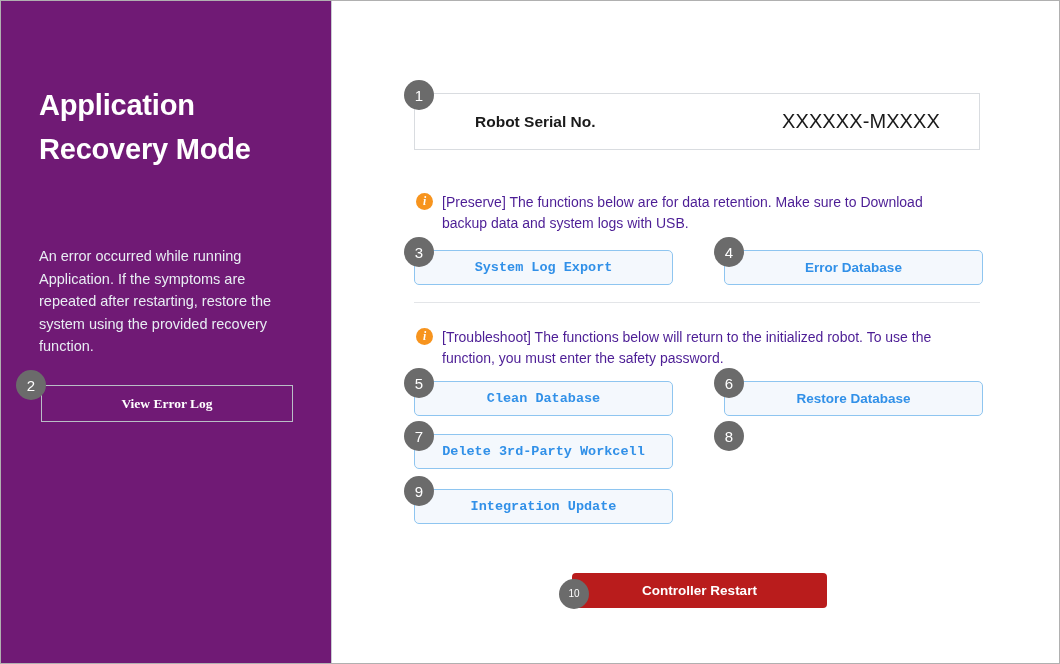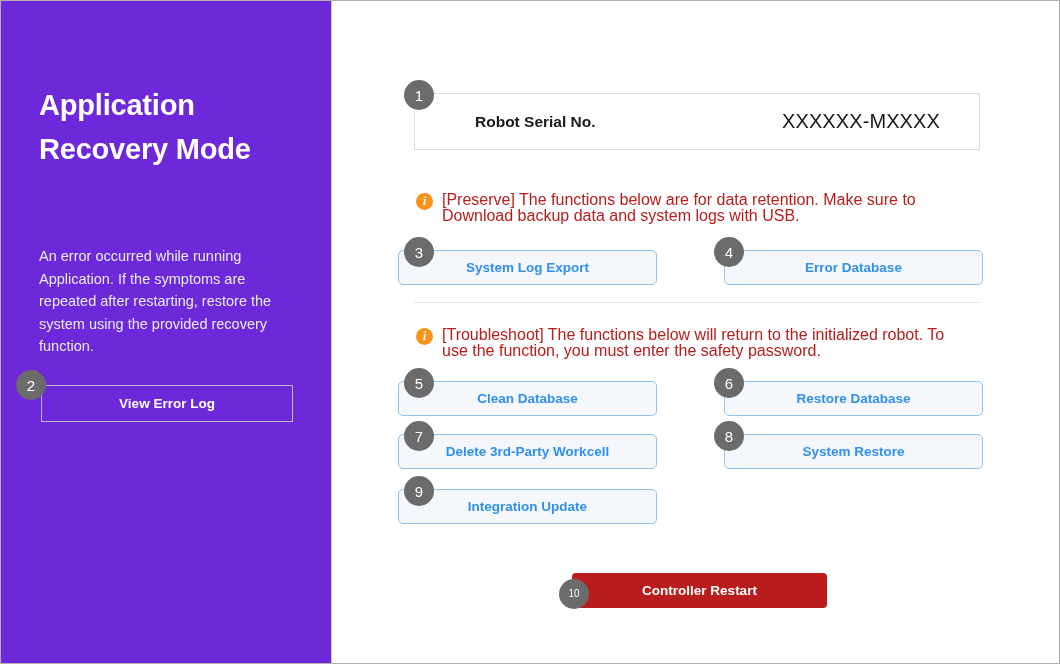--- a/index.html
+++ b/index.html
@@ -19,21 +19,21 @@
     border: 1px solid #b0b0b0;
     overflow: hidden;
     display: flex;
   }
 
   
   .sidebar {
     position: relative;
     width: 331px;
     height: 100%;
-    background: #6d28d9;
+    background: #701a75;
     flex: 0 0 331px;
     border-right: 1px solid #c9ccd1;
     padding: 0;
   }
 
   .sidebar-title {
     position: absolute;
     left: 38px;
     top: 82px;
     width: 250px;
@@ -67,21 +67,21 @@
     height: 100%;
     background: transparent;
     border: 1px solid #b9bec6;
     color: #ffffff;
     font-size: 13.5px;
     font-weight: bold;
     display: flex;
     align-items: center;
     justify-content: center;
     cursor: pointer;
-    font-family: Liberation Sans, sans-serif;
+    font-family: Liberation Serif, serif;
   }
 
   
   .badge {
     position: absolute;
     width: 30px;
     height: 30px;
     border-radius: 50%;
     background: #6b6b6b;
     color: #ffffff;
@@ -150,23 +150,23 @@
     font-weight: bold;
     font-style: italic;
     font-family: "Liberation Serif", serif;
     display: flex;
     align-items: center;
     justify-content: center;
     margin-top: 1px;
     line-height: 1;
   }
   .note-text {
-    font-size: 16px;
-    line-height: 16px;
-    color: #b91c1c;
+    font-size: 14px;
+    line-height: 21px;
+    color: #4c1d95;
   }
 
   #note-preserve { left: 84px; top: 191px; }
   #note-trouble  { left: 84px; top: 326px; }
 
   
   .divider {
     position: absolute;
     left: 82px;
     top: 301px;
@@ -184,21 +184,21 @@
     border-radius: 5px;
     color: #3190e8;
     font-size: 13.5px;
     font-weight: bold;
     display: flex;
     align-items: center;
     justify-content: center;
     cursor: pointer;
     font-family: "Liberation Sans", sans-serif;
   }
-  .col-l { left: 66px; width: 259px; }
+  .col-l { left: 82px; width: 259px; font-family: Liberation Mono, monospace; }
   .col-r { left: 392px; width: 259px; }
 
   .row1 { top: 249px; }
   .row2 { top: 380px; }
   .row3 { top: 433px; text-align: right; }
   .row4 { top: 488px; }
 
   
   .restart-btn {
     position: absolute;
@@ -267,21 +267,20 @@
     <div class="badge" style="left:72px; top:367px;">5</div>
     <div class="fn-btn col-l row2">Clean Database</div>
 
     <div class="badge" style="left:382px; top:367px;">6</div>
     <div class="fn-btn col-r row2">Restore Database</div>
 
     <div class="badge" style="left:72px; top:420px;">7</div>
     <div class="fn-btn col-l row3">Delete 3rd-Party Workcell</div>
 
     <div class="badge" style="left:382px; top:420px;">8</div>
-    <div class="fn-btn col-r row3">System Restore</div>
 
     <div class="badge" style="left:72px; top:475px;">9</div>
     <div class="fn-btn col-l row4">Integration Update</div>
 
     <div class="badge wide" style="left:227px; top:578px;">10</div>
     <div class="restart-btn">Controller Restart</div>
 
   </div>
 </div>
 

